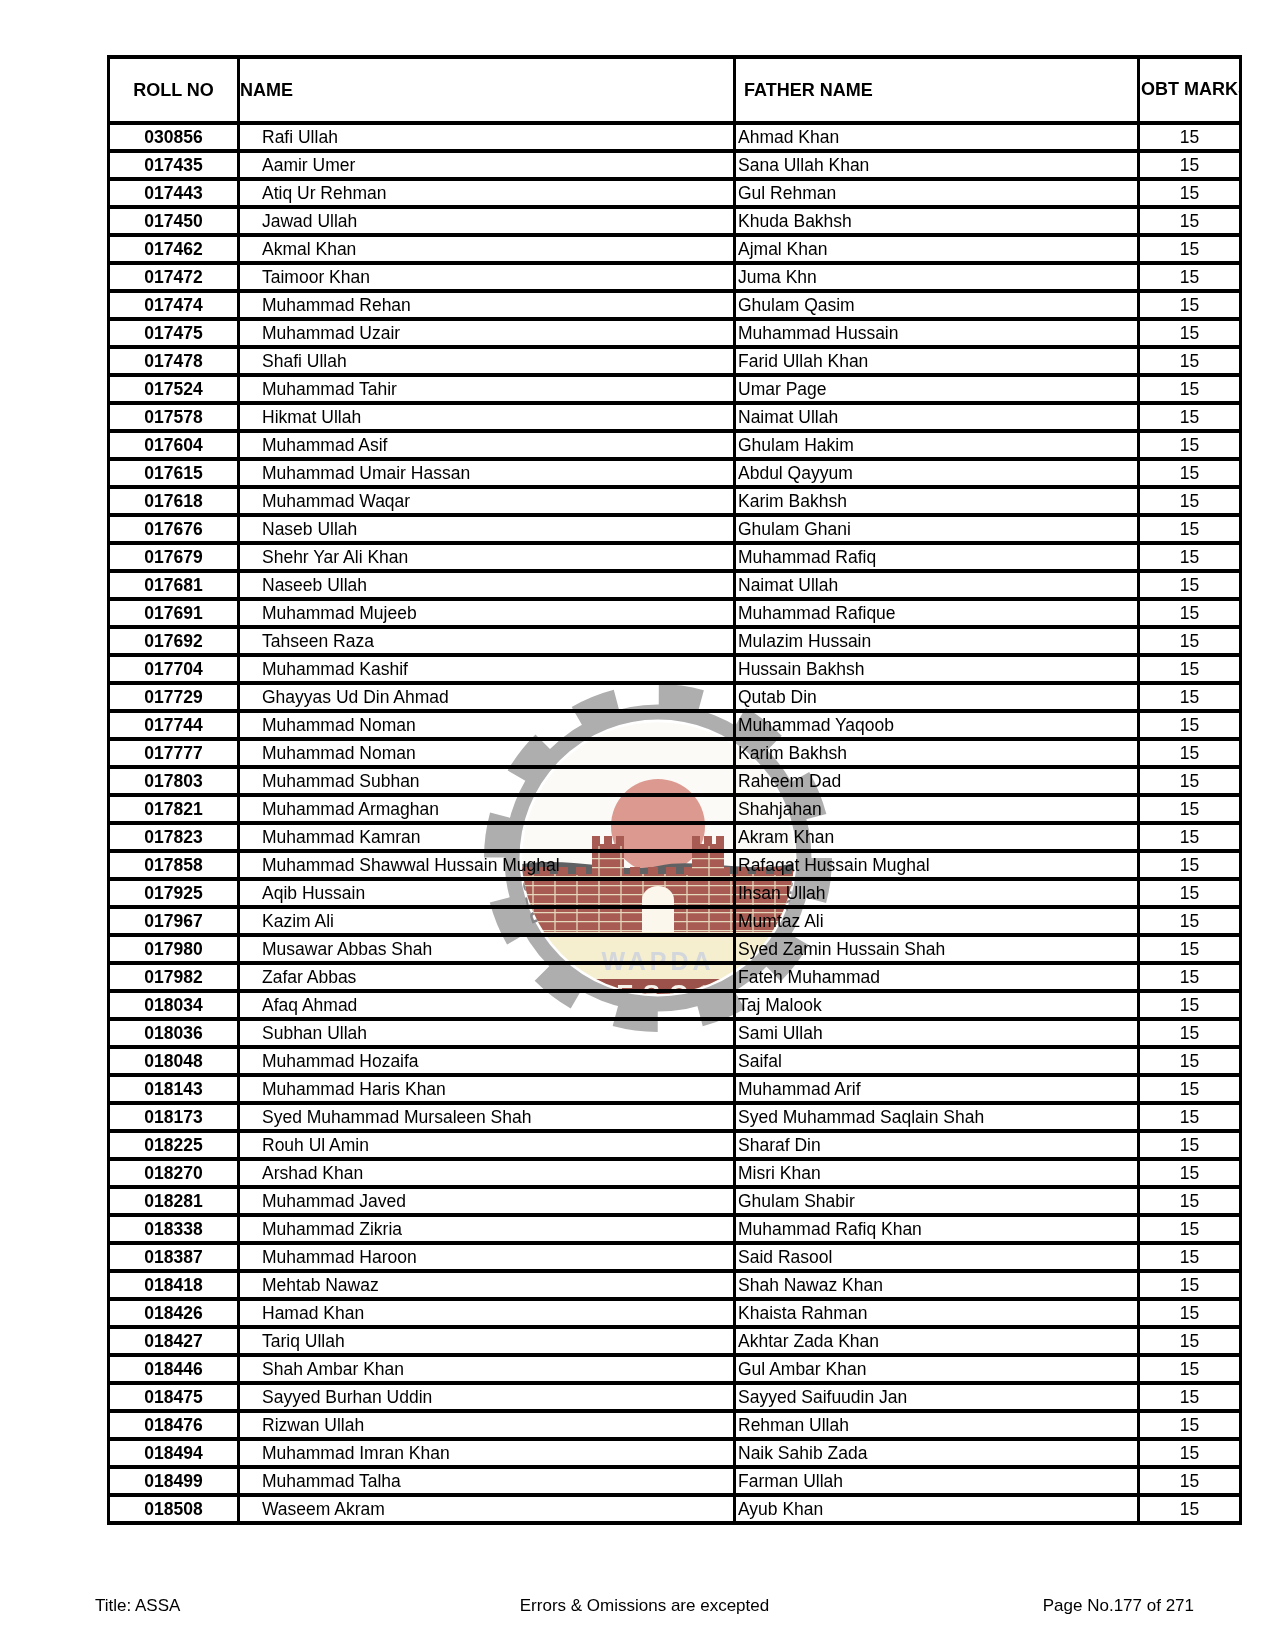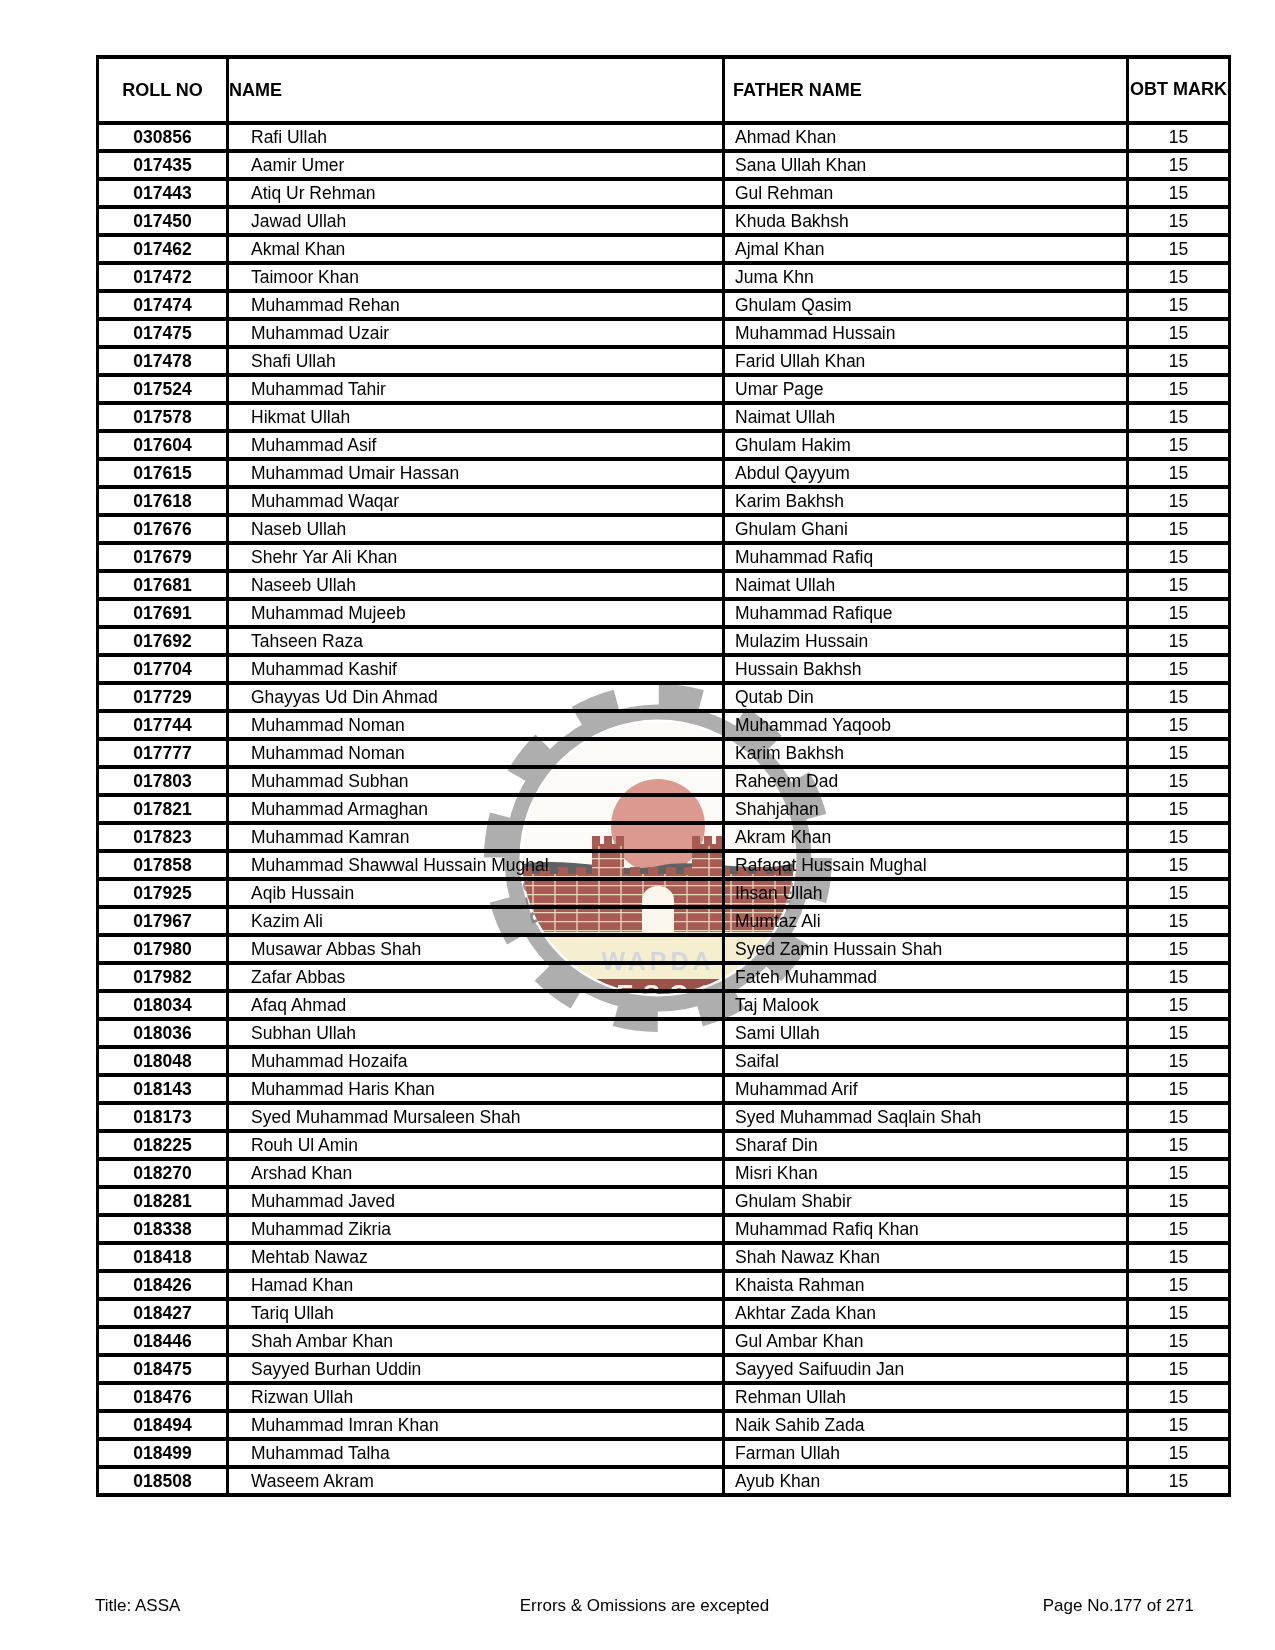--- a/index.html
+++ b/index.html
@@ -19,21 +19,21 @@
     left: 478px;
     top: 678px;
     width: 360px;
     height: 360px;
     z-index: 0;
   }
 
   
   table.results {
     position: absolute;
-    left: 96px;
+    left: 107px;
     top: 55px;
     width: 1106px;
     height: 1112px;
     border-collapse: collapse;
     table-layout: fixed;
     background: transparent;
     z-index: 1;
   }
   table.results th,
   table.results td {
@@ -49,21 +49,21 @@
   table.results tbody tr { height: 28px; }
 
   th.col-roll   { width: 125px; text-align: center; font-size: 18px; font-weight: bold; }
   th.col-name   { width: 492px; text-align: left; padding-left: 0; font-size: 18px; font-weight: bold; }
   th.col-father { width: 392px; text-align: left; padding-left: 8px; font-size: 18px; font-weight: bold; }
   th.col-marks  { width: 97px;  text-align: center; font-size: 18px; font-weight: bold;
                   white-space: normal; line-height: 1.65; }
 
   td.cell-roll   { text-align: center; font-weight: bold; font-size: 17.5px; }
   td.cell-name   { text-align: left; padding-left: 22px; font-size: 17.5px; }
-  td.cell-father { text-align: left; padding-left: 10px; font-size: 17.5px; }
+  td.cell-father { text-align: left; padding-left: 2px; font-size: 17.5px; }
   td.cell-marks  { text-align: center; font-size: 17.5px; }
 
   
   .footer {
     position: absolute;
     left: 95px;
     right: 81px;
     top: 1596px;
     display: flex;
     justify-content: space-between;
@@ -373,20 +373,26 @@
       <td class="cell-father">Ghulam Shabir</td>
       <td class="cell-marks">15</td>
     </tr>
         <tr>
       <td class="cell-roll">018338</td>
       <td class="cell-name">Muhammad Zikria</td>
       <td class="cell-father">Muhammad Rafiq Khan</td>
       <td class="cell-marks">15</td>
     </tr>
         <tr>
+      <td class="cell-roll">018387</td>
+      <td class="cell-name">Muhammad Haroon</td>
+      <td class="cell-father">Said Rasool</td>
+      <td class="cell-marks">15</td>
+    </tr>
+        <tr>
       <td class="cell-roll">018418</td>
       <td class="cell-name">Mehtab Nawaz</td>
       <td class="cell-father">Shah Nawaz Khan</td>
       <td class="cell-marks">15</td>
     </tr>
         <tr>
       <td class="cell-roll">018426</td>
       <td class="cell-name">Hamad Khan</td>
       <td class="cell-father">Khaista Rahman</td>
       <td class="cell-marks">15</td>

